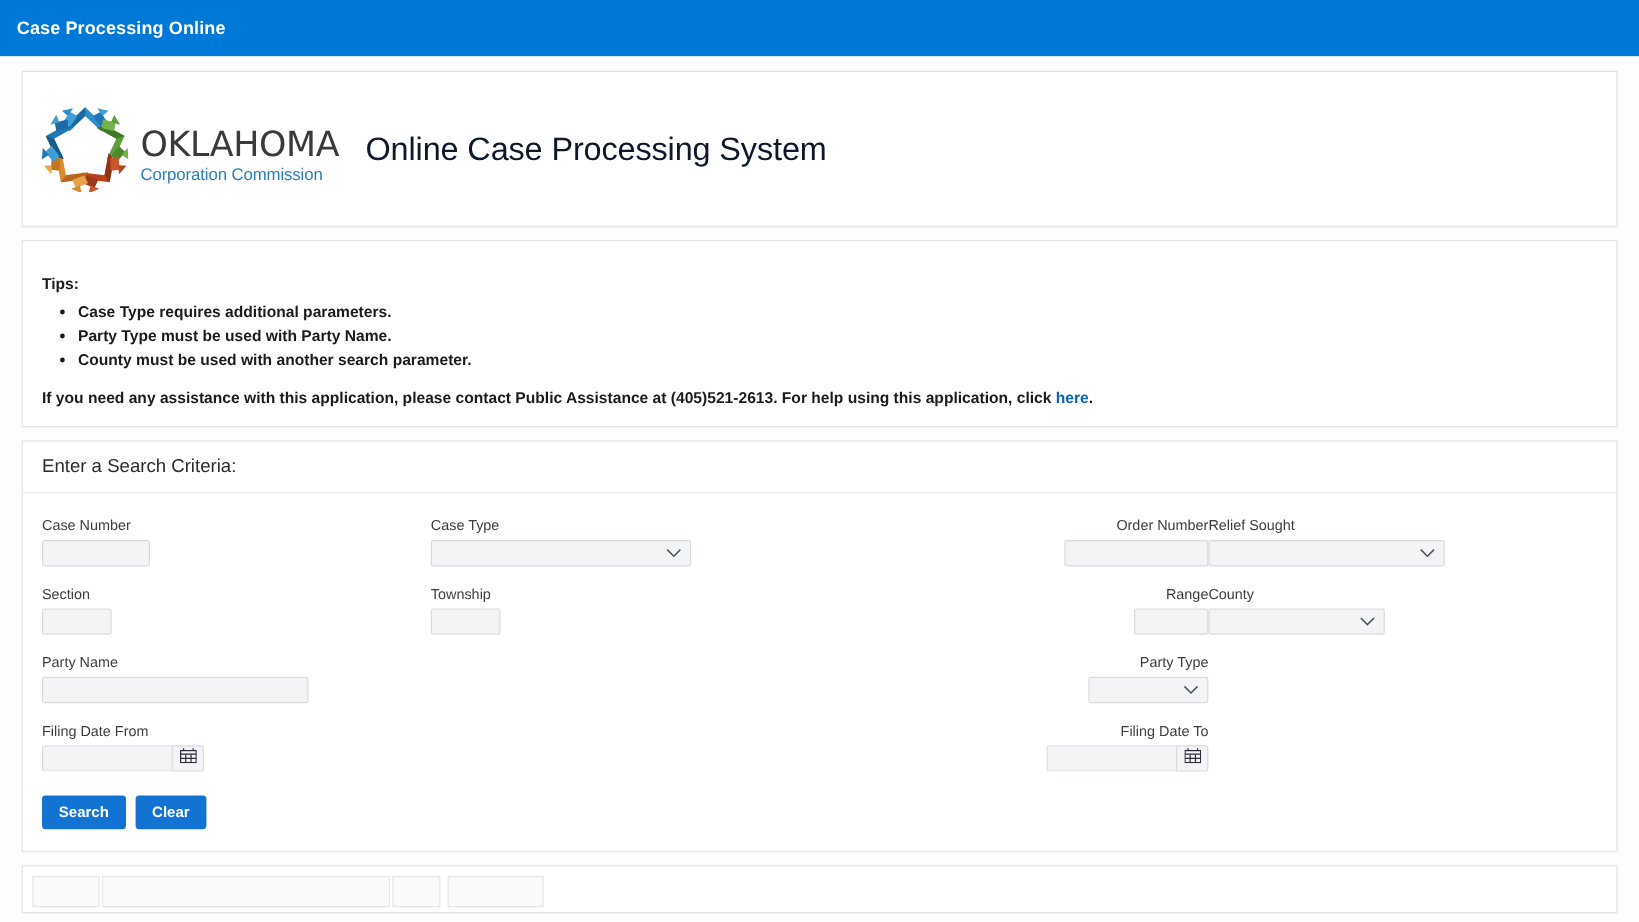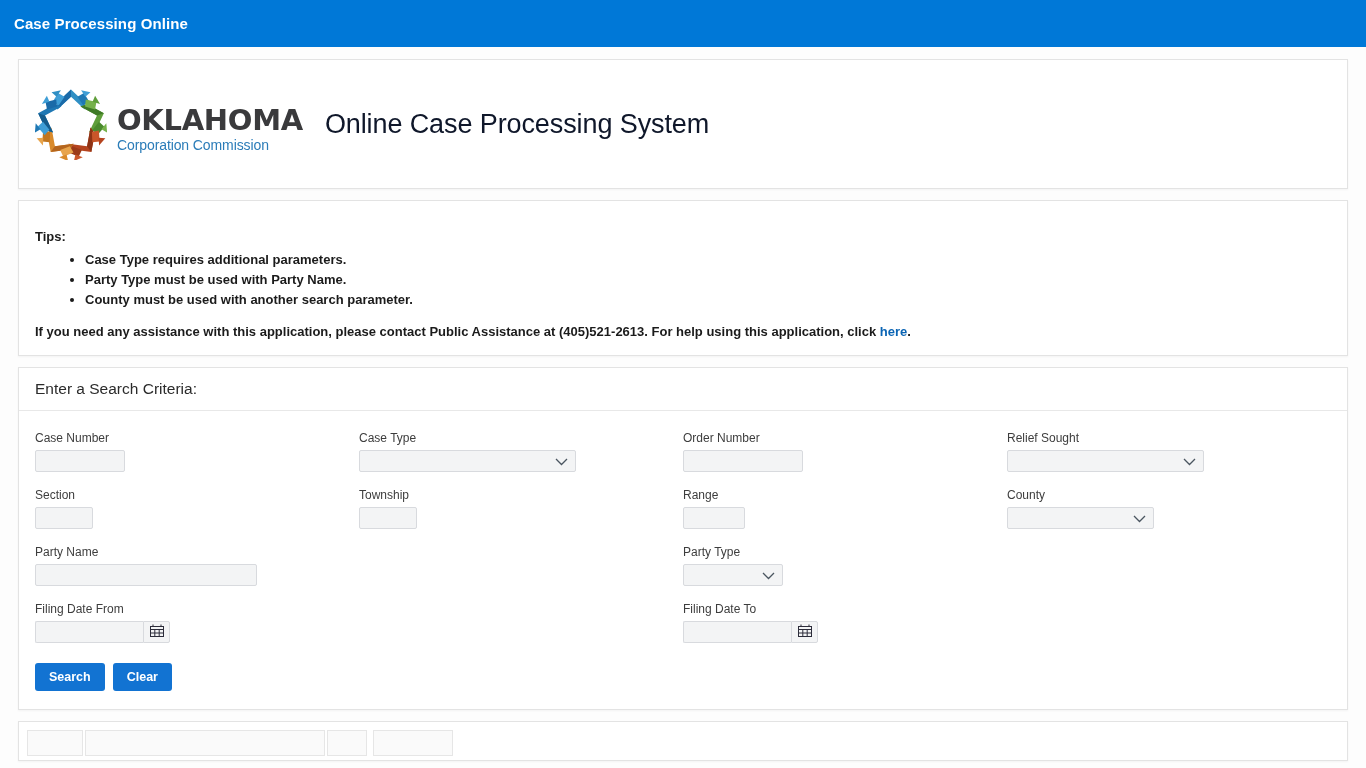--- a/index.html
+++ b/index.html
@@ -54,21 +54,21 @@
     margin-right: 10px;
   }
   .logo-text {
     display: flex;
     flex-direction: column;
     justify-content: center;
     margin-right: 22px;
   }
   .logo-ok {
     font-size: 29px;
-    font-weight: bold;
+    font-weight: normal;
     color: #3a3a3c;
     letter-spacing: -0.3px;
     line-height: 1.02;
     font-family: "DejaVu Sans", sans-serif;
     margin-top: 12px;
   }
   .logo-cc {
     font-size: 14px;
     color: #2b7cb8;
     letter-spacing: -0.1px;
@@ -96,21 +96,20 @@
   .tips-list {
     margin: 0 0 0 0;
     padding-left: 30px;
     list-style: disc;
   }
   .tips-list li {
     font-weight: bold;
     font-size: 13px;
     line-height: 20px;
     color: #1b1b1b;
-    margin-left: 20px;
   }
   .tips-note {
     margin-top: 14px;
     font-weight: bold;
     font-size: 13px;
     color: #1b1b1b;
   }
   .tips-link {
     color: #0a64b4;
     text-decoration: none;
@@ -132,21 +131,21 @@
     margin-bottom: 16px;
   }
   .form-row:last-of-type { margin-bottom: 0; }
 
   .field {
     display: flex;
     flex-direction: column;
   }
   .col1 { width: 330px; }
   .col2 { width: 330px; }
-  .col3 { width: 330px; }
+  .col3 { width: 330px; align-items: flex-end; }
   .col4 { width: 330px; }
 
   .field-label {
     font-size: 12px;
     color: #3d3d3d;
     margin-bottom: 5px;
     line-height: 14px;
   }
 
   .input-box {

